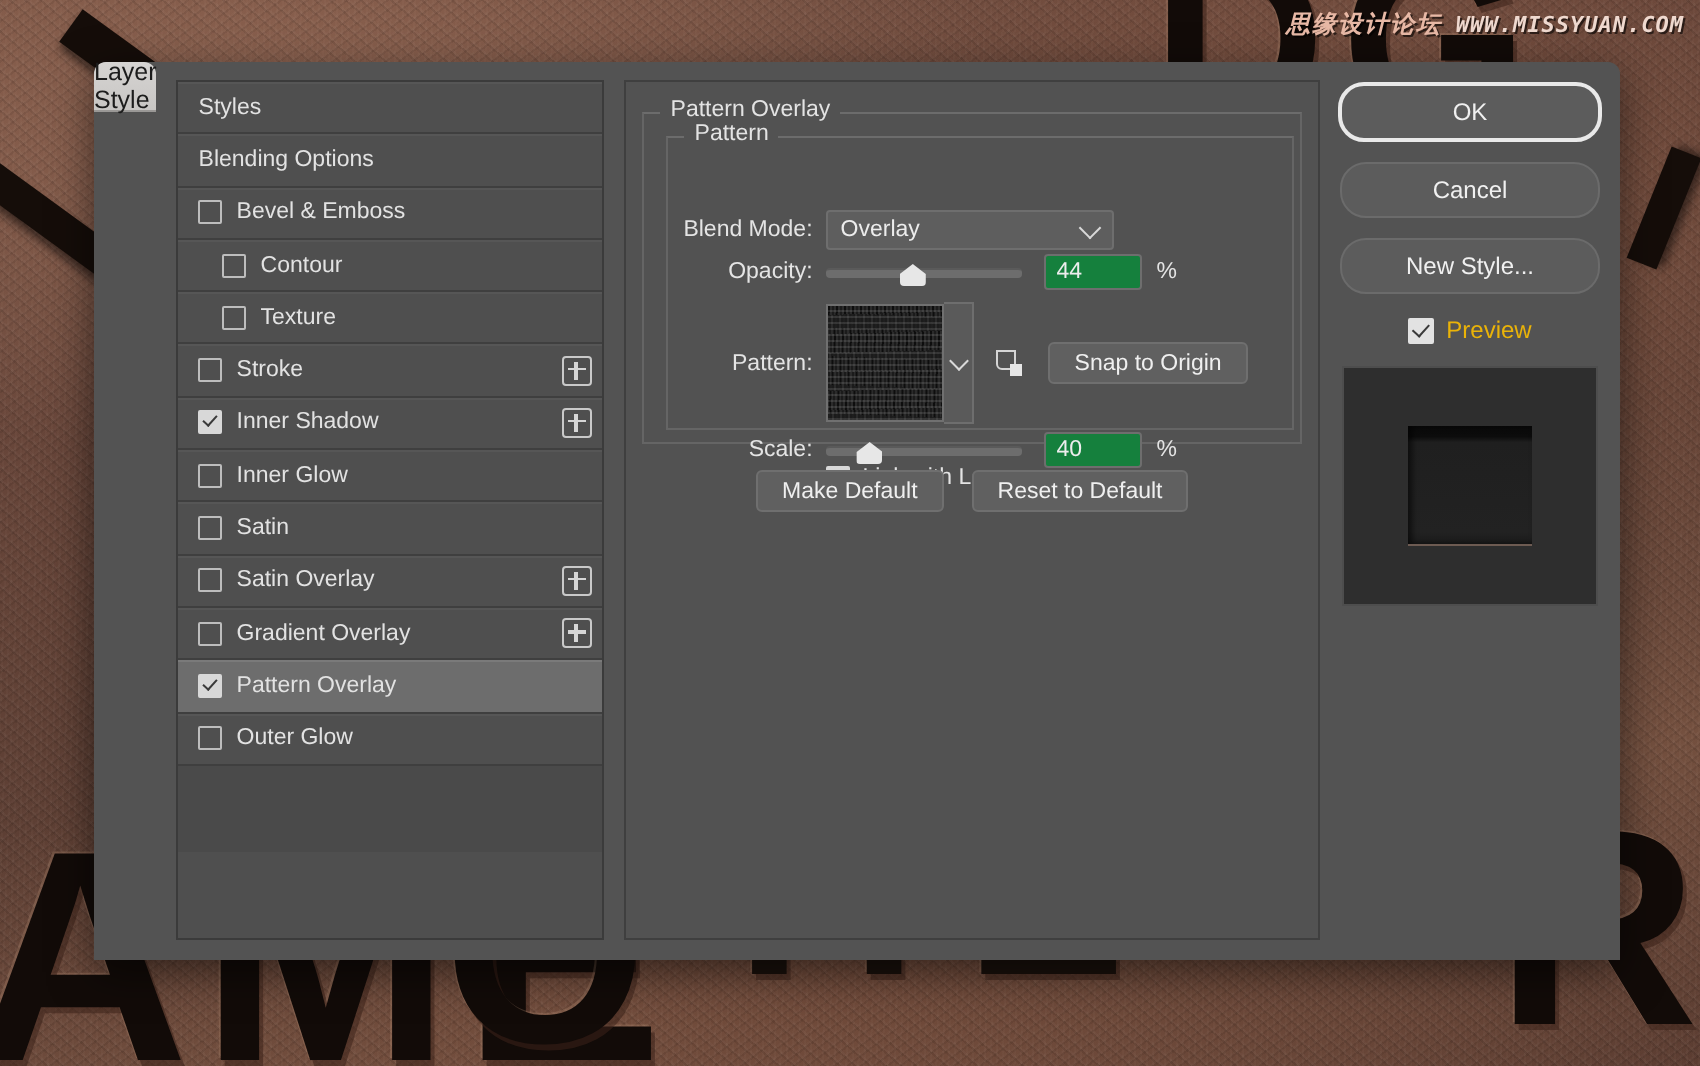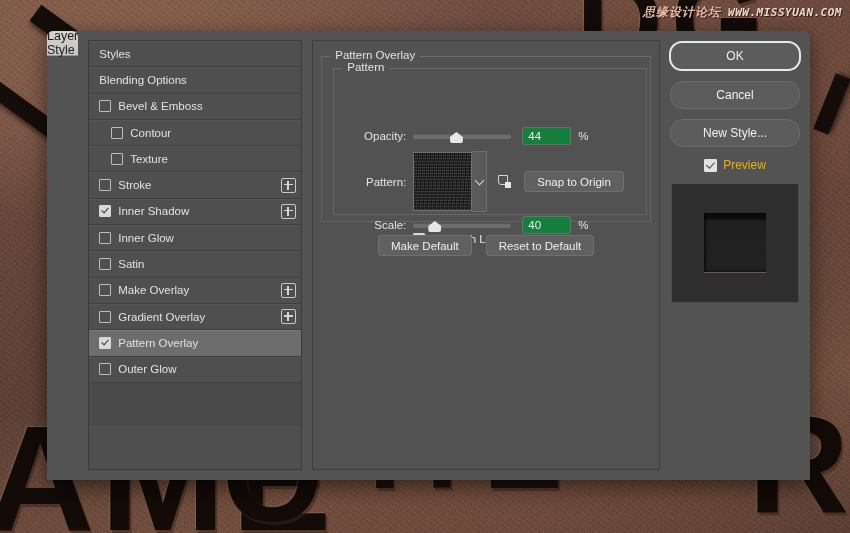--- a/index.html
+++ b/index.html
@@ -573,21 +573,21 @@
             <span class="eff-label">Inner Glow</span>
             <span class="eff-spacer"></span>
           </div>
           <div class="eff-row">
             <span class="cbox"></span>
             <span class="eff-label">Satin</span>
             <span class="eff-spacer"></span>
           </div>
           <div class="eff-row">
             <span class="cbox"></span>
-            <span class="eff-label">Make Overlay</span>
+            <span class="eff-label">Satin Overlay</span>
             <span class="eff-spacer"></span>
             <span class="plus-btn"></span>
           </div>
           <div class="eff-row">
             <span class="cbox"></span>
             <span class="eff-label">Gradient Overlay</span>
             <span class="eff-spacer"></span>
             <span class="plus-btn"></span>
           </div>
           <div class="eff-row selected">
@@ -606,20 +606,27 @@
 
     <div id="options-panel">
 
       <div class="fieldset" id="fs-outer">
         <span class="legend">Pattern Overlay</span>
       </div>
 
       <div class="fieldset" id="fs-inner">
         <span class="legend">Pattern</span>
 
+        <div class="ctl-row" id="row-blend">
+          <span class="ctl-label">Blend Mode:</span>
+          <div class="select-box">
+            <span class="sel-text">Overlay</span>
+            <span class="chev"></span>
+          </div>
+        </div>
 
         <div class="ctl-row" id="row-opacity">
           <span class="ctl-label">Opacity:</span>
           <div class="slider">
             <div class="track"></div>
             <div class="thumb" id="opacity-thumb" style="left: 44%;"></div>
           </div>
           <div class="numfield">44</div>
           <span class="unit">%</span>
         </div>

